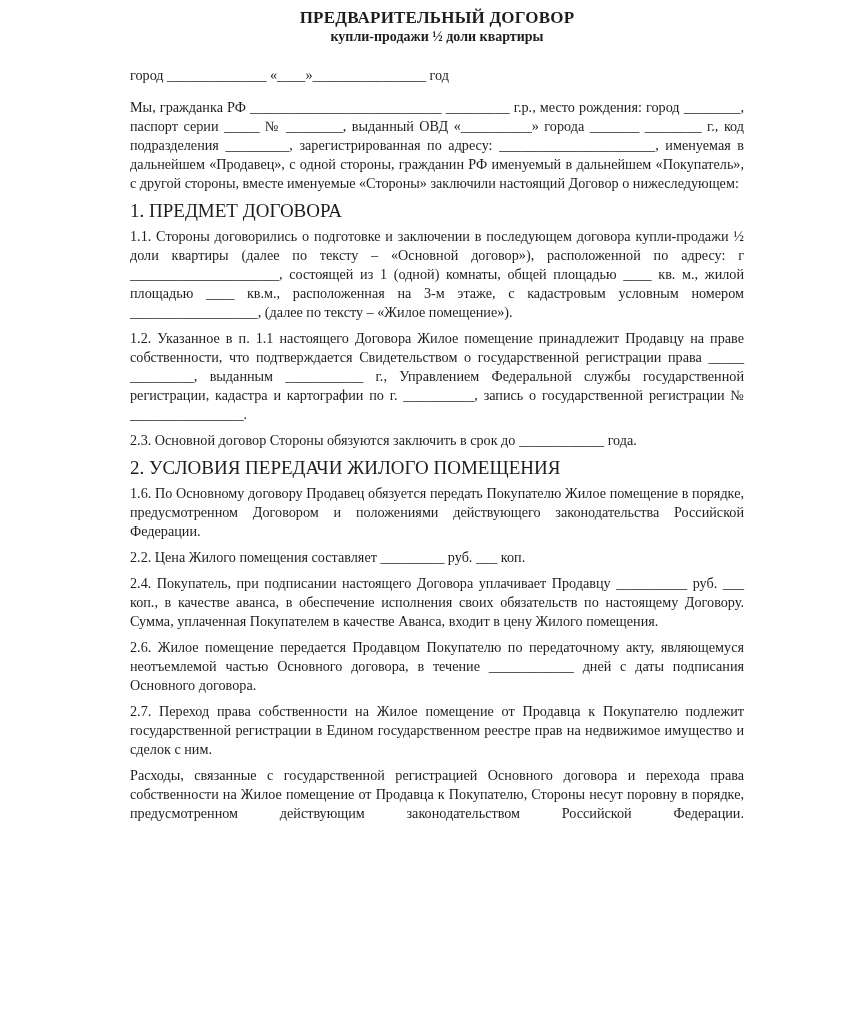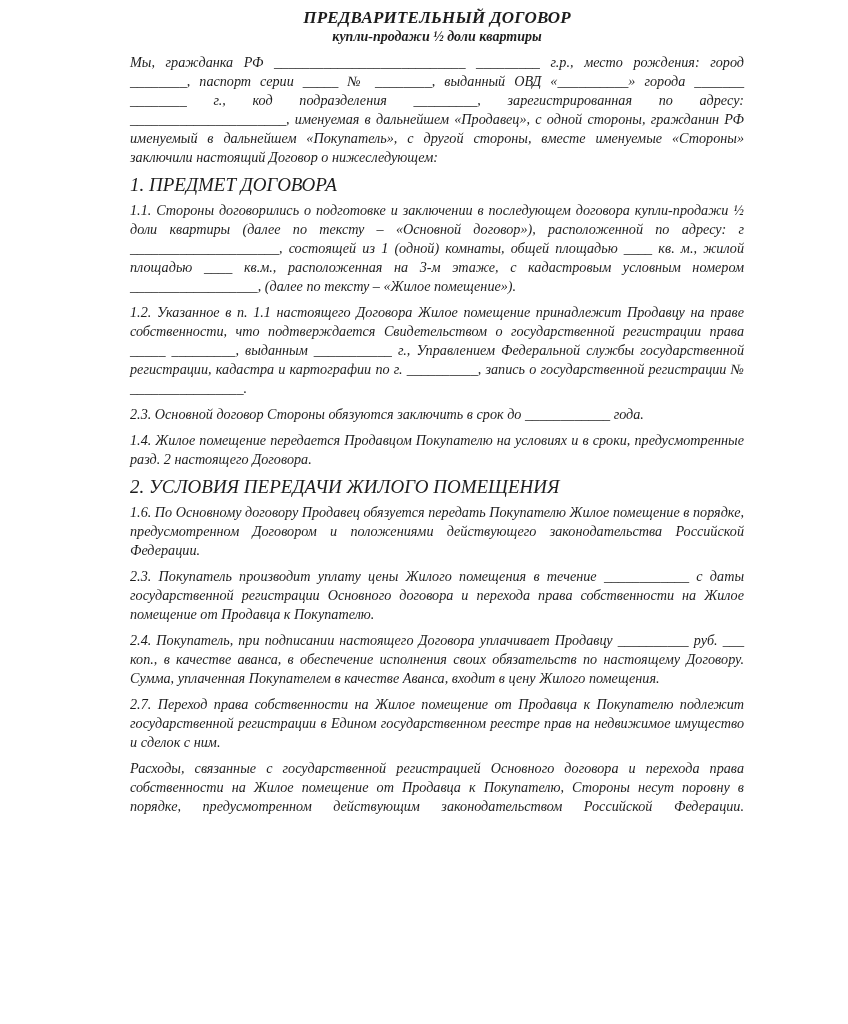--- a/index.html
+++ b/index.html
@@ -12,21 +12,20 @@
     box-sizing: border-box;
     width: 848px;
     height: 1024px;
     background: #ffffff;
     padding: 8px 104px 0 130px;
     overflow: hidden;
     font-family: "Liberation Serif", "DejaVu Serif", serif;
     font-size: 14.2px;
     line-height: 19px;
     color: #1d1d1d;
-    font-style: italic;
   }
   .doc-title {
     margin: 0;
     font-size: 17px;
     line-height: 20px;
     font-weight: bold;
     text-align: center;
     letter-spacing: 0.2px;
   }
   .doc-subtitle {
@@ -63,42 +62,43 @@
 </head>
 <body>
 
 <div class="page">
 
   <header>
     <h1 class="doc-title">ПРЕДВАРИТЕЛЬНЫЙ ДОГОВОР</h1>
     <h2 class="doc-subtitle">купли-продажи ½ доли квартиры</h2>
   </header>
 
+  <p class="dateline">город ______________ «____»________________ год</p>
 
   <p class="para">Мы, гражданка РФ ___________________________ _________ г.р., место рождения: город ________, паспорт серии _____ № ________, выданный ОВД «__________» города _______ ________ г., код подразделения _________, зарегистрированная по адресу: ______________________, именуемая в дальнейшем «Продавец», с одной стороны, гражданин РФ именуемый в дальнейшем «Покупатель», с другой стороны, вместе именуемые «Стороны» заключили настоящий Договор о нижеследующем:</p>
 
   <h3 class="sec-heading">1. ПРЕДМЕТ ДОГОВОРА</h3>
 
   <p class="para">1.1. Стороны договорились о подготовке и заключении в последующем договора купли-продажи ½ доли квартиры (далее по тексту – «Основной договор»), расположенной по адресу: г _____________________, состоящей из 1 (одной) комнаты, общей площадью ____ кв. м., жилой площадью ____ кв.м., расположенная на 3-м этаже, с кадастровым условным номером __________________, (далее по тексту – «Жилое помещение»).</p>
 
   <p class="para">1.2. Указанное в п. 1.1 настоящего Договора Жилое помещение принадлежит Продавцу на праве собственности, что подтверждается Свидетельством о государственной регистрации права _____ _________, выданным ___________ г., Управлением Федеральной службы государственной регистрации, кадастра и картографии по г. __________, запись о государственной регистрации № ________________.</p>
 
   <p class="para">2.3. Основной договор Стороны обязуются заключить в срок до ____________ года.</p>
 
-  <p class="para">1.4. Жилое помещение передается Продавцом Покупателю на условиях и в сроки, предусмотренные разд. 2 настоящего Договора.</p>
 
   <h3 class="sec-heading">2. УСЛОВИЯ ПЕРЕДАЧИ ЖИЛОГО ПОМЕЩЕНИЯ</h3>
 
   <p class="para">1.6. По Основному договору Продавец обязуется передать Покупателю Жилое помещение в порядке, предусмотренном Договором и положениями действующего законодательства Российской Федерации.</p>
 
+  <p class="para">2.2. Цена Жилого помещения составляет _________ руб. ___ коп.</p>
 
-  <p class="para">2.3. Покупатель производит уплату цены Жилого помещения в течение ____________ с даты государственной регистрации Основного договора и перехода права собственности на Жилое помещение от Продавца к Покупателю.</p>
 
   <p class="para">2.4. Покупатель, при подписании настоящего Договора уплачивает Продавцу __________ руб. ___ коп., в качестве аванса, в обеспечение исполнения своих обязательств по настоящему Договору. Сумма, уплаченная Покупателем в качестве Аванса, входит в цену Жилого помещения.</p>
 
 
+  <p class="para">2.6. Жилое помещение передается Продавцом Покупателю по передаточному акту, являющемуся неотъемлемой частью Основного договора, в течение ____________ дней с даты подписания Основного договора.</p>
 
   <p class="para">2.7. Переход права собственности на Жилое помещение от Продавца к Покупателю подлежит государственной регистрации в Едином государственном реестре прав на недвижимое имущество и сделок с ним.</p>
 
   <p class="para stretch-last">Расходы, связанные с государственной регистрацией Основного договора и перехода права собственности на Жилое помещение от Продавца к Покупателю, Стороны несут поровну в порядке, предусмотренном действующим законодательством Российской Федерации.</p>
 
 
 </div>
 
 </body></html>

